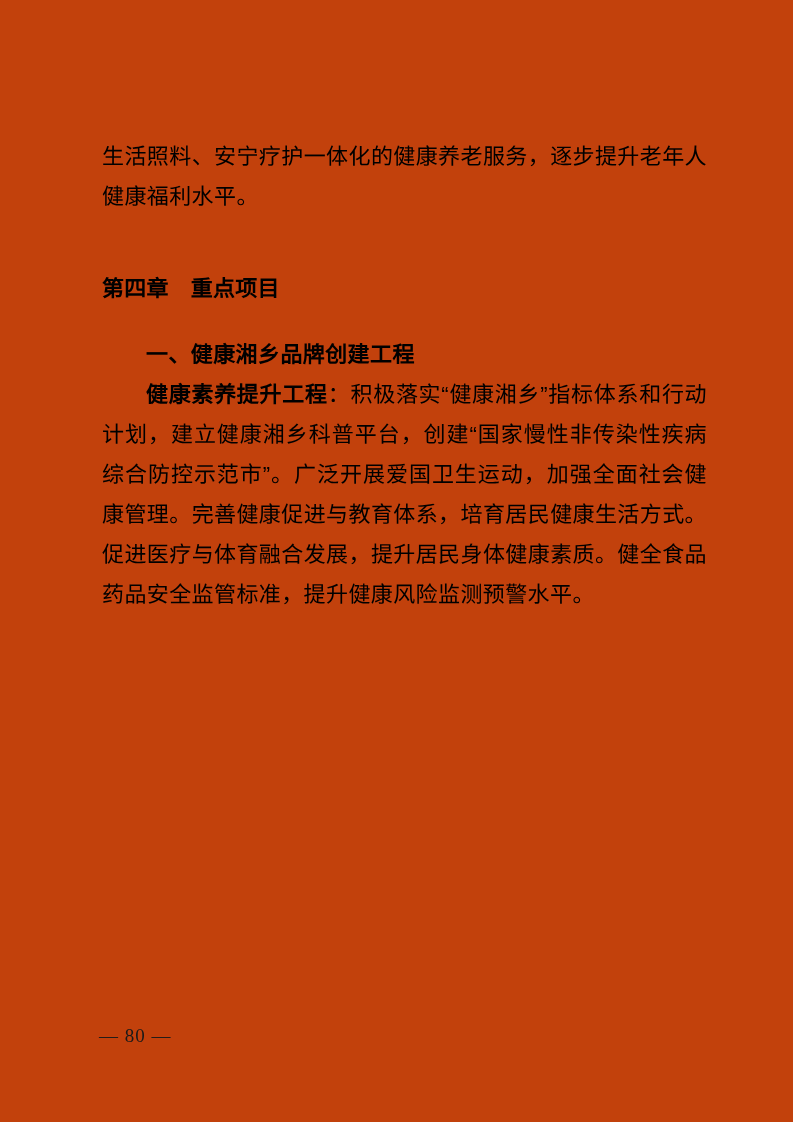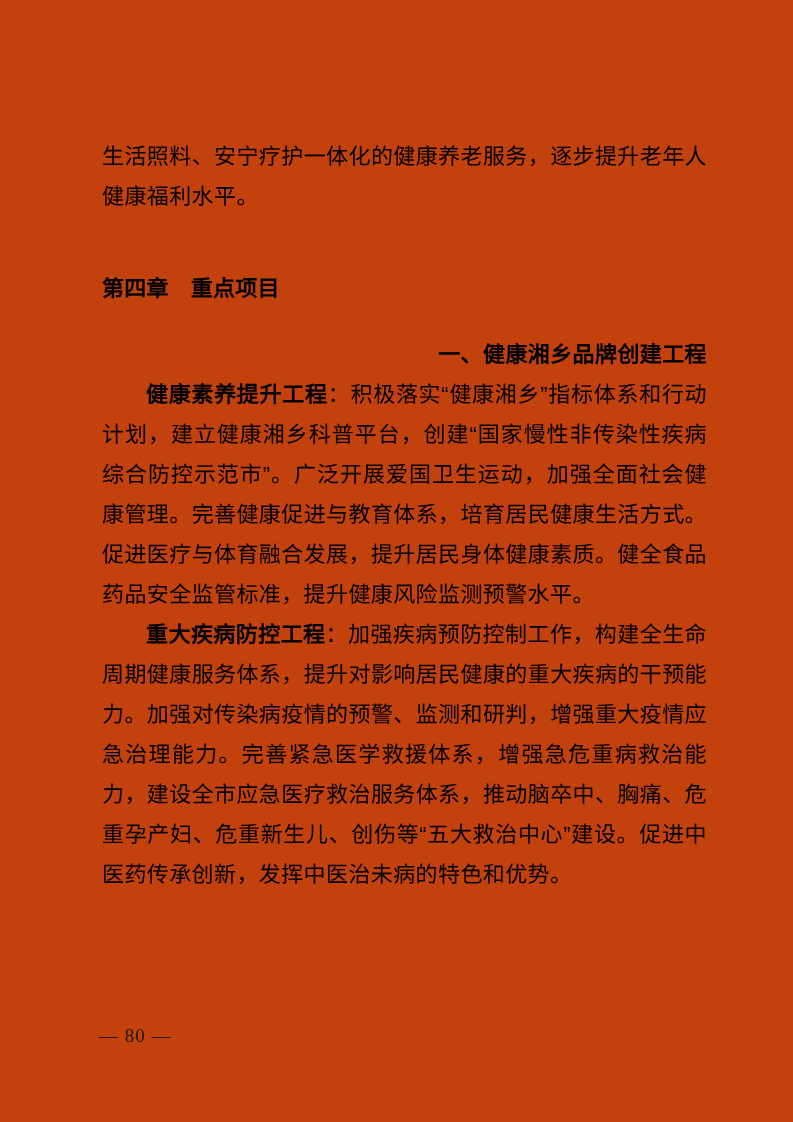--- a/index.html
+++ b/index.html
@@ -37,21 +37,20 @@
   }
   .chapter {
     margin-top: 52px !important;
     font-weight: bold !important;
     letter-spacing: 0.2px !important;
   }
   .section {
     margin-top: 26px !important;
     text-indent: 2em;
     font-weight: bold !important;
-    text-align: right;
   }
   .para {
     text-indent: 2em;
     text-align: justify;
     text-justify: inter-ideograph;
   }
   .lead {
     font-weight: bold;
   }
   .page-number {
@@ -72,19 +71,18 @@
   <div class="content">
 
     <p class="intro">生活照料、安宁疗护一体化的健康养老服务，逐步提升老年人健康福利水平。</p>
 
     <h1 class="chapter">第四章　重点项目</h1>
 
     <h2 class="section">一、健康湘乡品牌创建工程</h2>
 
     <p class="para"><strong class="lead">健康素养提升工程</strong><span>：积极落实“健康湘乡”指标体系和行动计划，建立健康湘乡科普平台，创建“国家慢性非传染性疾病综合防控示范市”。广泛开展爱国卫生运动，加强全面社会健康管理。完善健康促进与教育体系，培育居民健康生活方式。促进医疗与体育融合发展，提升居民身体健康素质。健全食品药品安全监管标准，提升健康风险监测预警水平。</span></p>
 
-    <p class="para"><strong class="lead">重大疾病防控工程</strong><span>：加强疾病预防控制工作，构建全生命周期健康服务体系，提升对影响居民健康的重大疾病的干预能力。加强对传染病疫情的预警、监测和研判，增强重大疫情应急治理能力。完善紧急医学救援体系，增强急危重病救治能力，建设全市应急医疗救治服务体系，推动脑卒中、胸痛、危重孕产妇、危重新生儿、创伤等“五大救治中心”建设。促进中医药传承创新，发挥中医治未病的特色和优势。</span></p>
 
 
   </div>
 
   <div class="page-number">— 80 —</div>
 </div>
 
 </body></html>

